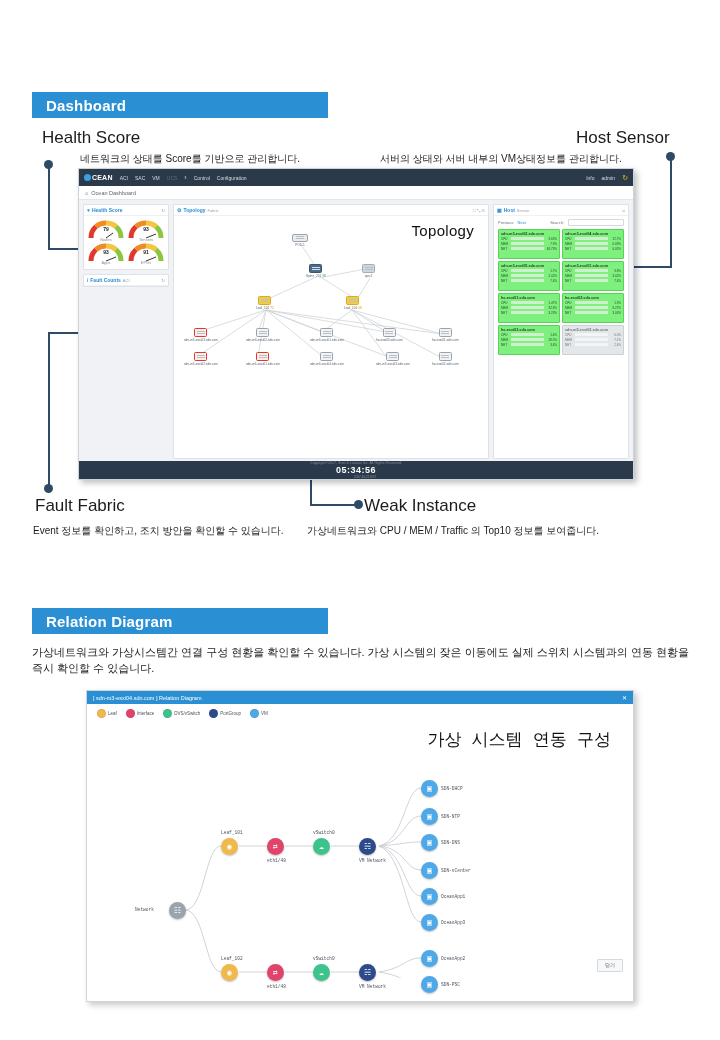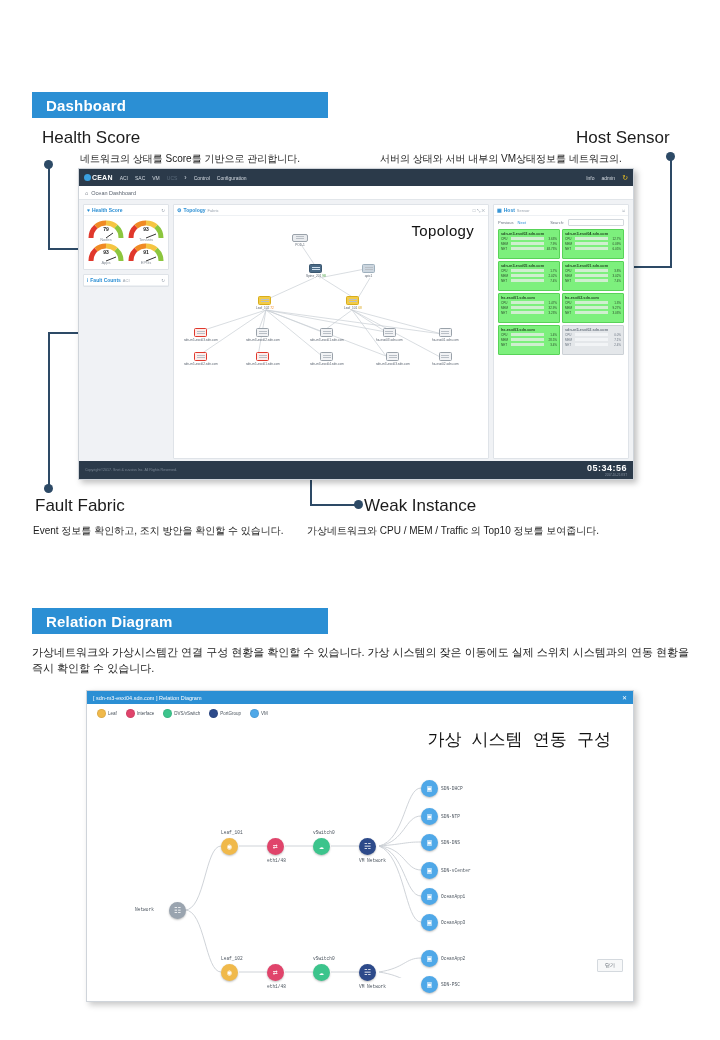--- a/index.html
+++ b/index.html
@@ -179,21 +179,21 @@
     padding:2px 3px; background:#f7f9fb; border-bottom:1px solid #eceff2;
   }
 
   .log-card { width:178px; display:flex; flex-direction:column; background:#fff;}
   .log-tabs { display:flex; gap:6px; padding:3px 5px 0; }
   .log-tab { font-size:4.5px; color:#9aa4af; padding-bottom:2px;}
   .log-tab.act { color:#e0382c; border-bottom:1.2px solid #e0382c; }
 
   .dash-foot {
     position:absolute; left:0; right:0; bottom:0; height:18px;
-    background:#2b3a4a; display:flex; align-items:center; padding:0 6px;
+    background:#2b3a4a; display:flex; align-items:center; padding:0 6px;flex-direction:column;
   }
   .dash-foot .copy { font-size:3.6px; color:#7c8896; flex:1;}
   .dash-foot .clock { color:#fff; font-size:9px; font-weight:bold; letter-spacing:.5px;}
   .dash-foot .clocksub { font-size:3px; color:#8a96a4; text-align:right;}
 
   
   #rel-shot {
     position:absolute; left:86px; top:690px; width:548px; height:312px;
     background:#fff; border:1px solid #cfd4da;
     box-shadow: 3px 3px 6px rgba(0,0,0,.22);
@@ -231,21 +231,21 @@
 <body>
 
 <div class="banner" id="banner-dashboard">
   <span>Dashboard</span>
 </div>
 
 <div class="callout-title" style="left:42px; top:128px;">Health Score</div>
 <div class="callout-desc" style="left:80px; top:152px;">네트워크의 상태를 Score를 기반으로 관리합니다.</div>
 
 <div class="callout-title" style="left:576px; top:128px;">Host Sensor</div>
-<div class="callout-desc" style="left:380px; top:152px;">서버의 상태와 서버 내부의 VM상태정보를 네트워크의.</div>
+<div class="callout-desc" style="left:380px; top:152px;">서버의 상태와 서버 내부의 VM상태정보를 관리합니다.</div>
 
 <div class="callout-title" style="left:35px; top:496px;">Fault Fabric</div>
 <div class="callout-desc" style="left:33px; top:524px;">Event 정보를 확인하고, 조치 방안을 확인할 수 있습니다.</div>
 
 <div class="callout-title" style="left:364px; top:496px;">Weak Instance</div>
 <div class="callout-desc" style="left:307px; top:524px;">가상네트워크와 CPU / MEM / Traffic 의 Top10 정보를 보여줍니다.</div>
 
 <div class="dot" style="left:44px; top:160px;"></div>
 <div class="leader" style="left:48px; top:164px; width:2px; height:86px;"></div>
 <div class="leader" style="left:48px; top:248px; width:42px; height:2px;"></div>

